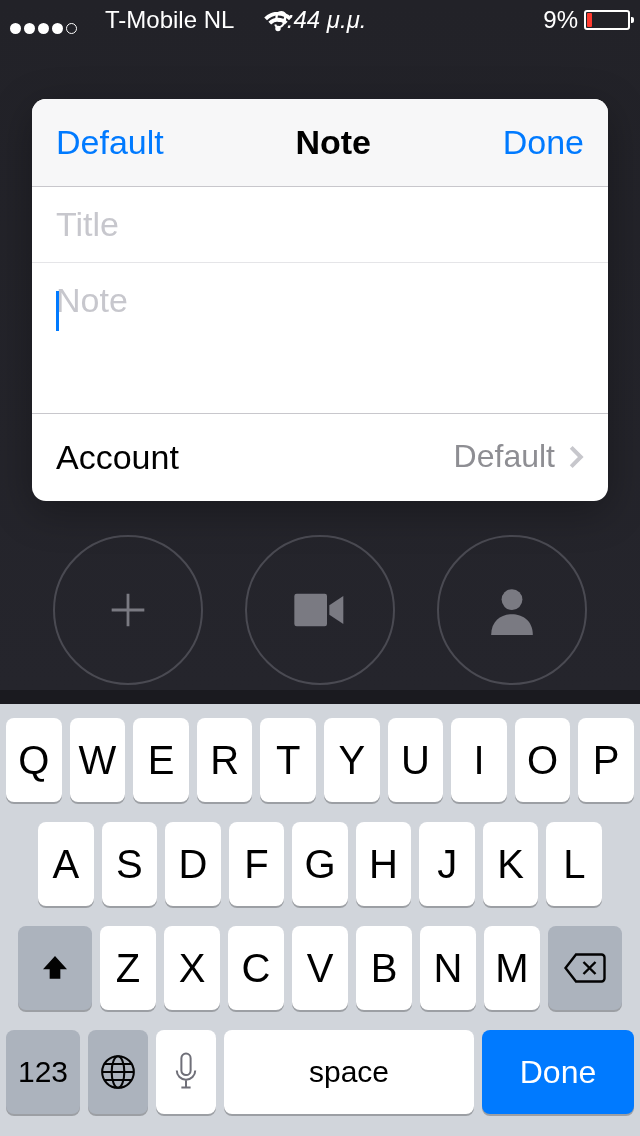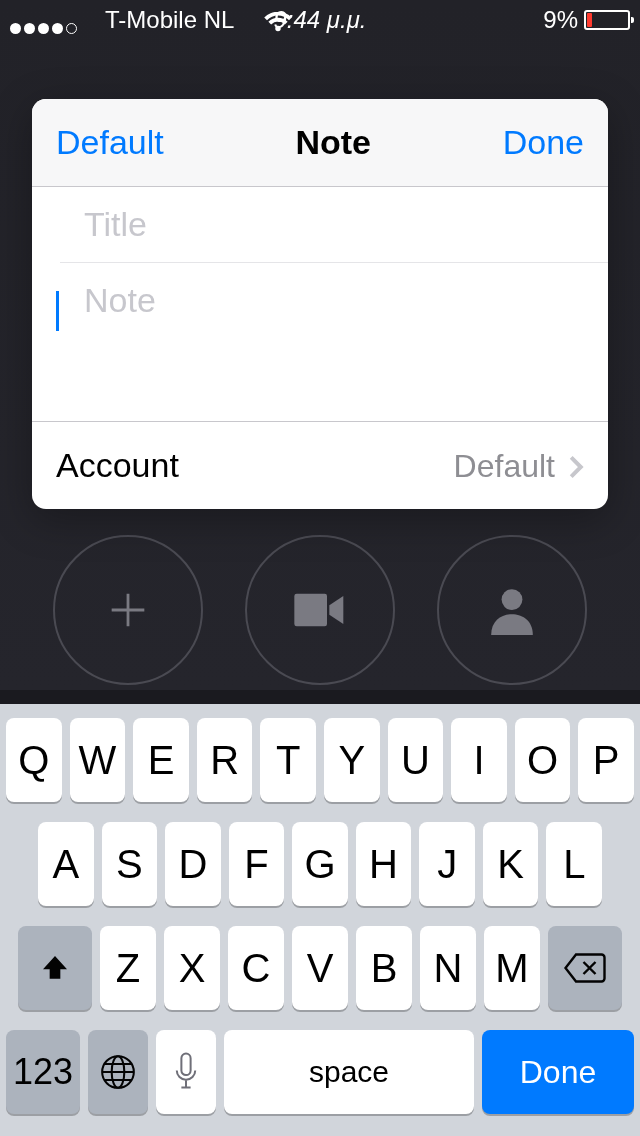--- a/index.html
+++ b/index.html
@@ -152,21 +152,20 @@
       font-size: 34px;
       font-weight: 400;
     }
     .modal-header .title {
       font-size: 34px;
       font-weight: 600;
       color: #000;
     }
     .modal-body {
       background: #fff;
-      padding-left: 28px;
     }
     .title-input {
       width: 100%;
       border: none;
       padding: 18px 24px;
       font-size: 34px;
       color: #000;
       outline: none;
       border-bottom: 1px solid #e5e5e8;
     }
@@ -188,23 +187,22 @@
     .note-area {
       padding: 18px 24px;
       min-height: 150px;
       font-size: 34px;
       color: #c7c7cd;
     }
     .account-row {
       border-top: 1px solid #c8c7cc;
       padding: 24px;
       display: flex;
-      align-items: flex-end;
+      align-items: flex-start;
       justify-content: space-between;
-      margin-top: 8px;
     }
     .account-label {
       font-size: 34px;
       color: #000;
     }
     .account-value {
       font-size: 32px;
       color: #8e8e93;
       display: flex;
       align-items: center;
@@ -253,21 +251,21 @@
       width: 74px;
     }
     .key.backspace {
       width: 74px;
     }
     .kb-row.row4 .key {
       height: 84px;
     }
     .key.k123 {
       width: 74px;
-      font-size: 36px;
+      font-size: 30px;
     }
     .key.globe {
       width: 60px;
     }
     .key.mic {
       width: 60px;
     }
     .key.space {
       flex: 1;
       background: #fff;

